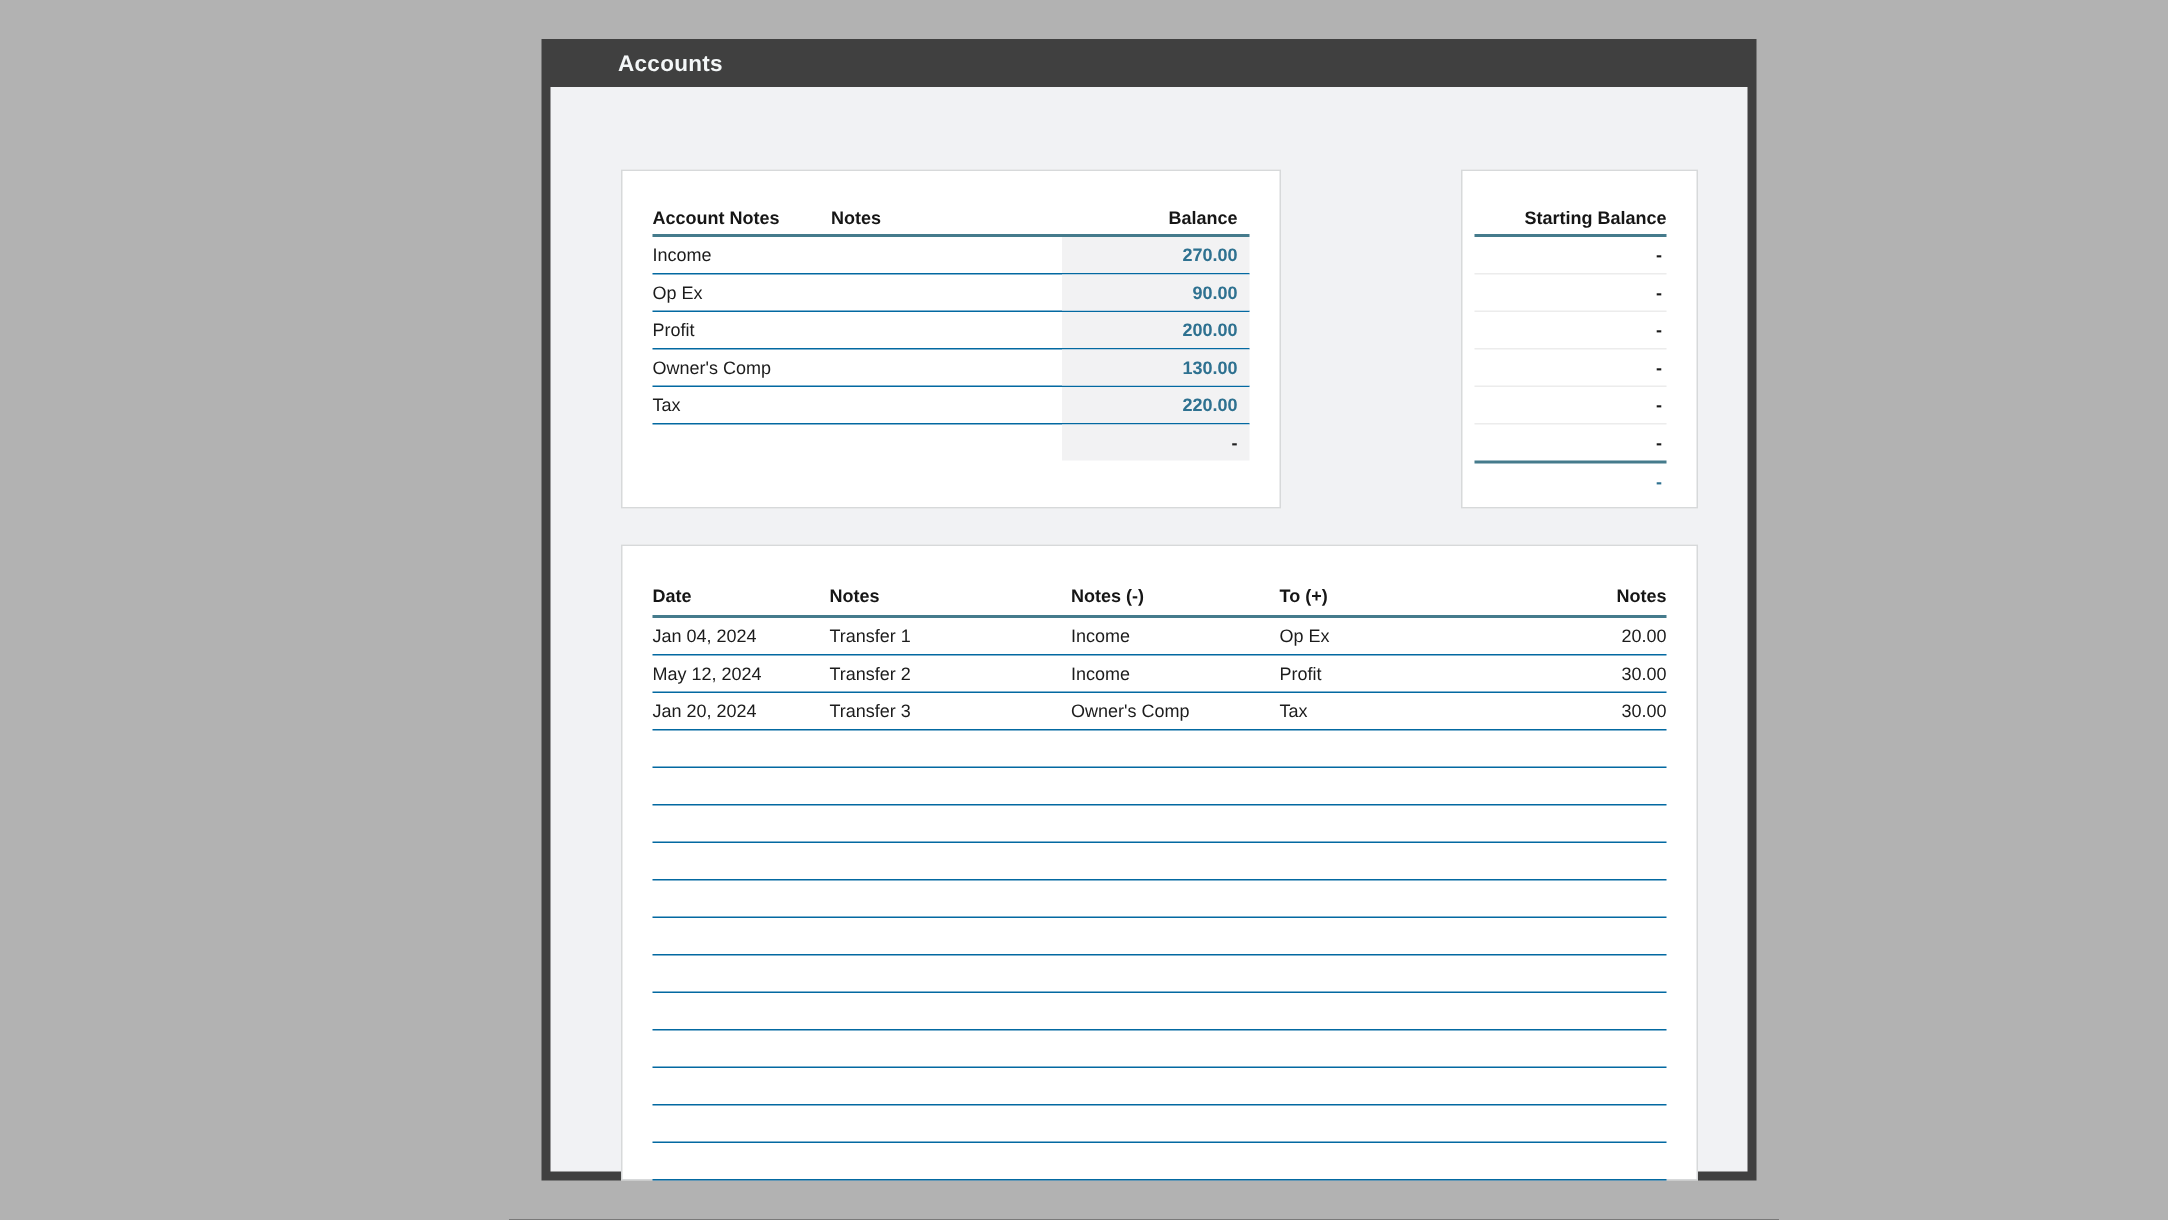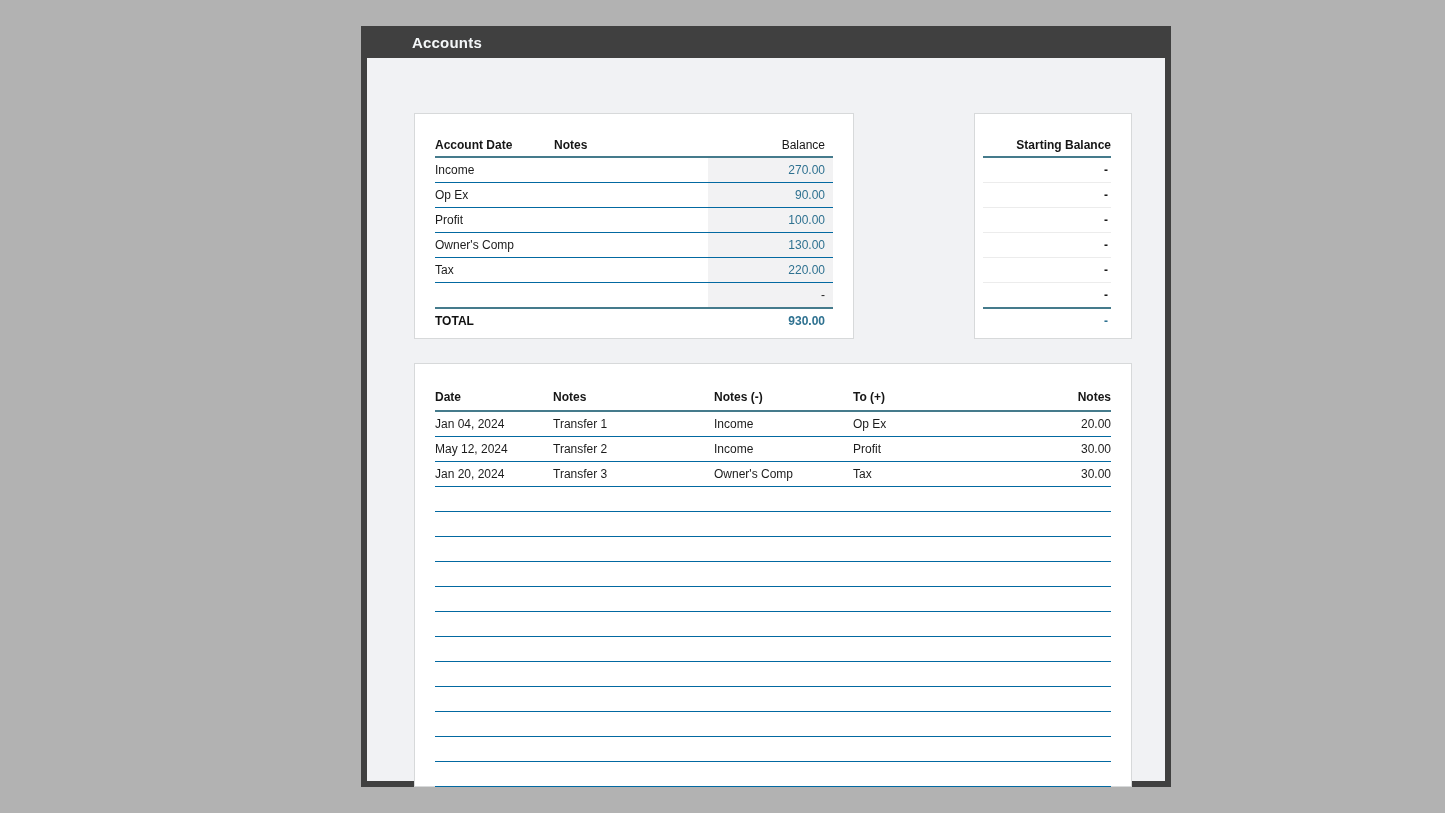--- a/index.html
+++ b/index.html
@@ -36,21 +36,21 @@
 
   .row{display:flex;align-items:stretch;height:24px;border-bottom:1px solid #0369a1;
     font-size:12px;color:#1c1c1c;}
   .row.no-border{border-bottom:none;}
   .cell{display:flex;align-items:center;}
 
   
   .c-name{width:119px;}
   .c-notes{flex:1;}
   .c-bal{width:125px;justify-content:flex-end;padding-right:8px;box-sizing:border-box;
-    font-weight:normal;color:#2e7190;}
+    font-weight:bold;color:#2e7190;}
   .row .c-bal.shaded{background:#f2f2f3;}
   .c-bal.dash{color:#222222;}
   .total-row{display:flex;align-items:center;height:24px;border-top:2px solid #457b8c;
     font-size:12px;}
   .total-label{width:119px;font-weight:bold;color:#111111;}
   .total-fill{flex:1;}
   .total-value{width:125px;text-align:right;padding-right:8px;box-sizing:border-box;
     font-weight:bold;color:#2e7190;}
 
   
@@ -73,61 +73,56 @@
 <body>
 
 <div class="panel">
   <div class="panel-title-bar">
     <div class="panel-title">Accounts</div>
   </div>
   <div class="panel-body">
 
     <div class="card card-accounts">
       <div class="hdr-row">
-        <div class="cell c-name">Account Date</div>
+        <div class="cell c-name">Account Notes</div>
         <div class="cell c-notes">Notes</div>
         <div class="cell c-bal" style="background:none;color:#161616;">Balance</div>
       </div>
       <div id="accounts-rows">
           <div class="row">
             <div class="cell c-name">Income</div>
             <div class="cell c-notes"></div>
             <div class="cell c-bal shaded">270.00</div>
           </div>
           <div class="row">
             <div class="cell c-name">Op Ex</div>
             <div class="cell c-notes"></div>
             <div class="cell c-bal shaded">90.00</div>
           </div>
           <div class="row">
             <div class="cell c-name">Profit</div>
             <div class="cell c-notes"></div>
-            <div class="cell c-bal shaded">100.00</div>
+            <div class="cell c-bal shaded">200.00</div>
           </div>
           <div class="row">
             <div class="cell c-name">Owner's Comp</div>
             <div class="cell c-notes"></div>
             <div class="cell c-bal shaded">130.00</div>
           </div>
           <div class="row">
             <div class="cell c-name">Tax</div>
             <div class="cell c-notes"></div>
             <div class="cell c-bal shaded">220.00</div>
           </div>
           <div class="row no-border">
             <div class="cell c-name"></div>
             <div class="cell c-notes"></div>
             <div class="cell c-bal shaded dash">-</div>
           </div>
         </div>
-      <div class="total-row">
-        <div class="total-label">TOTAL</div>
-        <div class="total-fill"></div>
-        <div class="total-value">930.00</div>
-      </div>
     </div>
 
     <div class="card card-start">
       <div class="hdr-row">
         <div class="cell">Starting Balance</div>
       </div>
       <div id="start-rows">
           <div class="row">
             <div class="cell sb-dash">-</div>
           </div>

